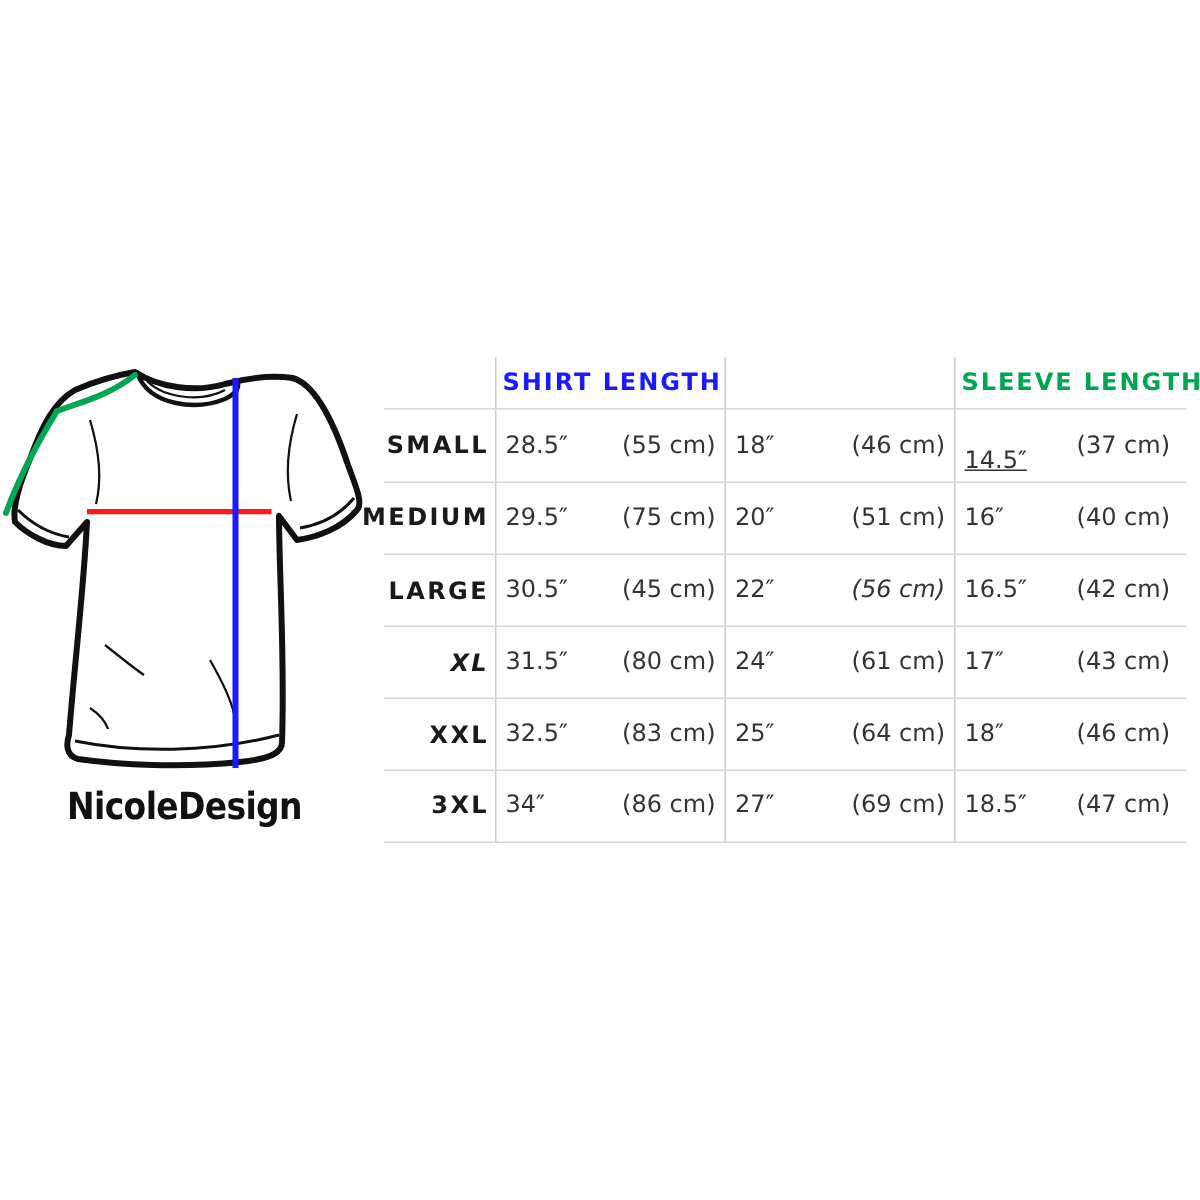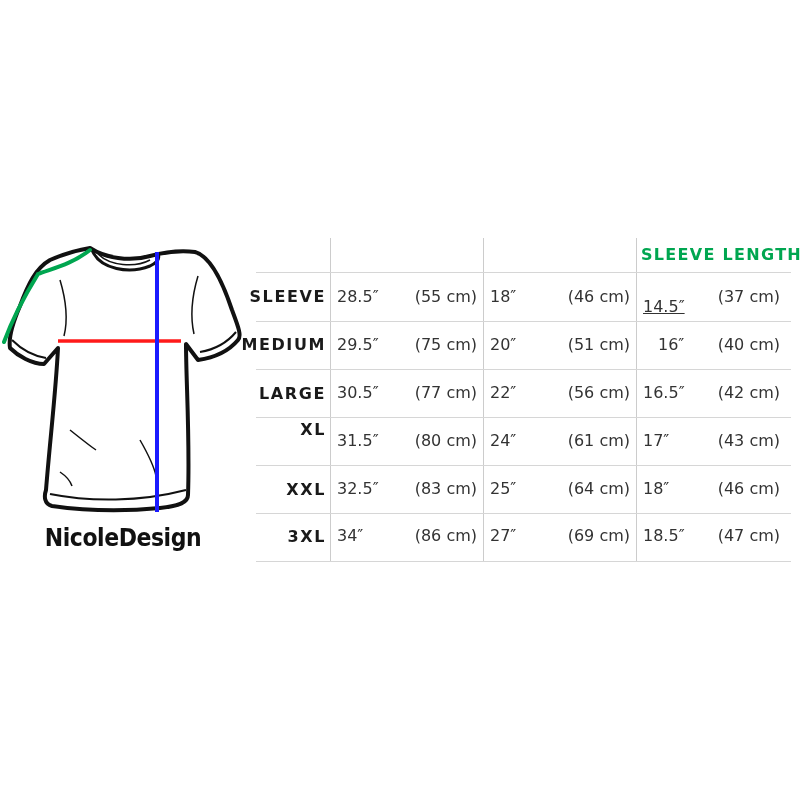--- a/index.html
+++ b/index.html
@@ -73,47 +73,48 @@
   <div class="vline" style="left:636px; top:238px; height:324px;"></div>
 
   <div class="hline" style="left:256px; top:272px; width:535px;"></div>
   <div class="hline" style="left:256px; top:321px; width:535px;"></div>
   <div class="hline" style="left:256px; top:369px; width:535px;"></div>
   <div class="hline" style="left:256px; top:417px; width:535px;"></div>
   <div class="hline" style="left:256px; top:465px; width:535px;"></div>
   <div class="hline" style="left:256px; top:513px; width:535px;"></div>
   <div class="hline" style="left:256px; top:561px; width:535px;"></div>
 
+  <div class="hdr" style="left:335px; color:#1a1aff;">SHIRT LENGTH</div>
   <div class="hdr" style="left:641px; color:#00a650;">SLEEVE LENGTH</div>
 
-  <div class="size" style="top:286px;">SLEEVE</div>
+  <div class="size" style="top:286px;">SMALL</div>
   <div class="cell" style="left:337px; top:286px;">28.5″</div>
   <div class="cell cm" style="right:323px; top:286px;">(55 cm)</div>
   <div class="cell" style="left:490px; top:286px;">18″</div>
   <div class="cell cm" style="right:170px; top:286px;">(46 cm)</div>
   <div class="cell" style="left:643px; top:296px;text-decoration:underline;">14.5″</div>
   <div class="cell cm" style="right:20px; top:286px;">(37 cm)</div>
 
   <div class="size" style="top:334px;margin-left:41px;">MEDIUM</div>
   <div class="cell" style="left:337px; top:334px;">29.5″</div>
   <div class="cell cm" style="right:323px; top:334px;margin-left:33px;">(75 cm)</div>
   <div class="cell" style="left:490px; top:334px;">20″</div>
   <div class="cell cm" style="right:170px; top:334px;">(51 cm)</div>
-  <div class="cell" style="left:643px; top:334px;margin-left:15px;">16″</div>
+  <div class="cell" style="left:643px; top:334px;">16″</div>
   <div class="cell cm" style="right:20px; top:334px;">(40 cm)</div>
 
   <div class="size" style="top:383px;">LARGE</div>
   <div class="cell" style="left:337px; top:382px;">30.5″</div>
-  <div class="cell cm" style="right:323px; top:382px;">(77 cm)</div>
+  <div class="cell cm" style="right:323px; top:382px;">(45 cm)</div>
   <div class="cell" style="left:490px; top:382px;">22″</div>
-  <div class="cell cm" style="right:170px; top:382px;">(56 cm)</div>
+  <div class="cell cm" style="right:170px; top:382px;font-style:italic;">(56 cm)</div>
   <div class="cell" style="left:643px; top:382px;">16.5″</div>
   <div class="cell cm" style="right:20px; top:382px;">(42 cm)</div>
 
-  <div class="size" style="top:419px;">XL</div>
+  <div class="size" style="top:431px;font-style:italic;">XL</div>
   <div class="cell" style="left:337px; top:430px;">31.5″</div>
   <div class="cell cm" style="right:323px; top:430px;">(80 cm)</div>
   <div class="cell" style="left:490px; top:430px;">24″</div>
   <div class="cell cm" style="right:170px; top:430px;">(61 cm)</div>
   <div class="cell" style="left:643px; top:430px;">17″</div>
   <div class="cell cm" style="right:20px; top:430px;">(43 cm)</div>
 
   <div class="size" style="top:479px;">XXL</div>
   <div class="cell" style="left:337px; top:478px;">32.5″</div>
   <div class="cell cm" style="right:323px; top:478px;">(83 cm)</div>

